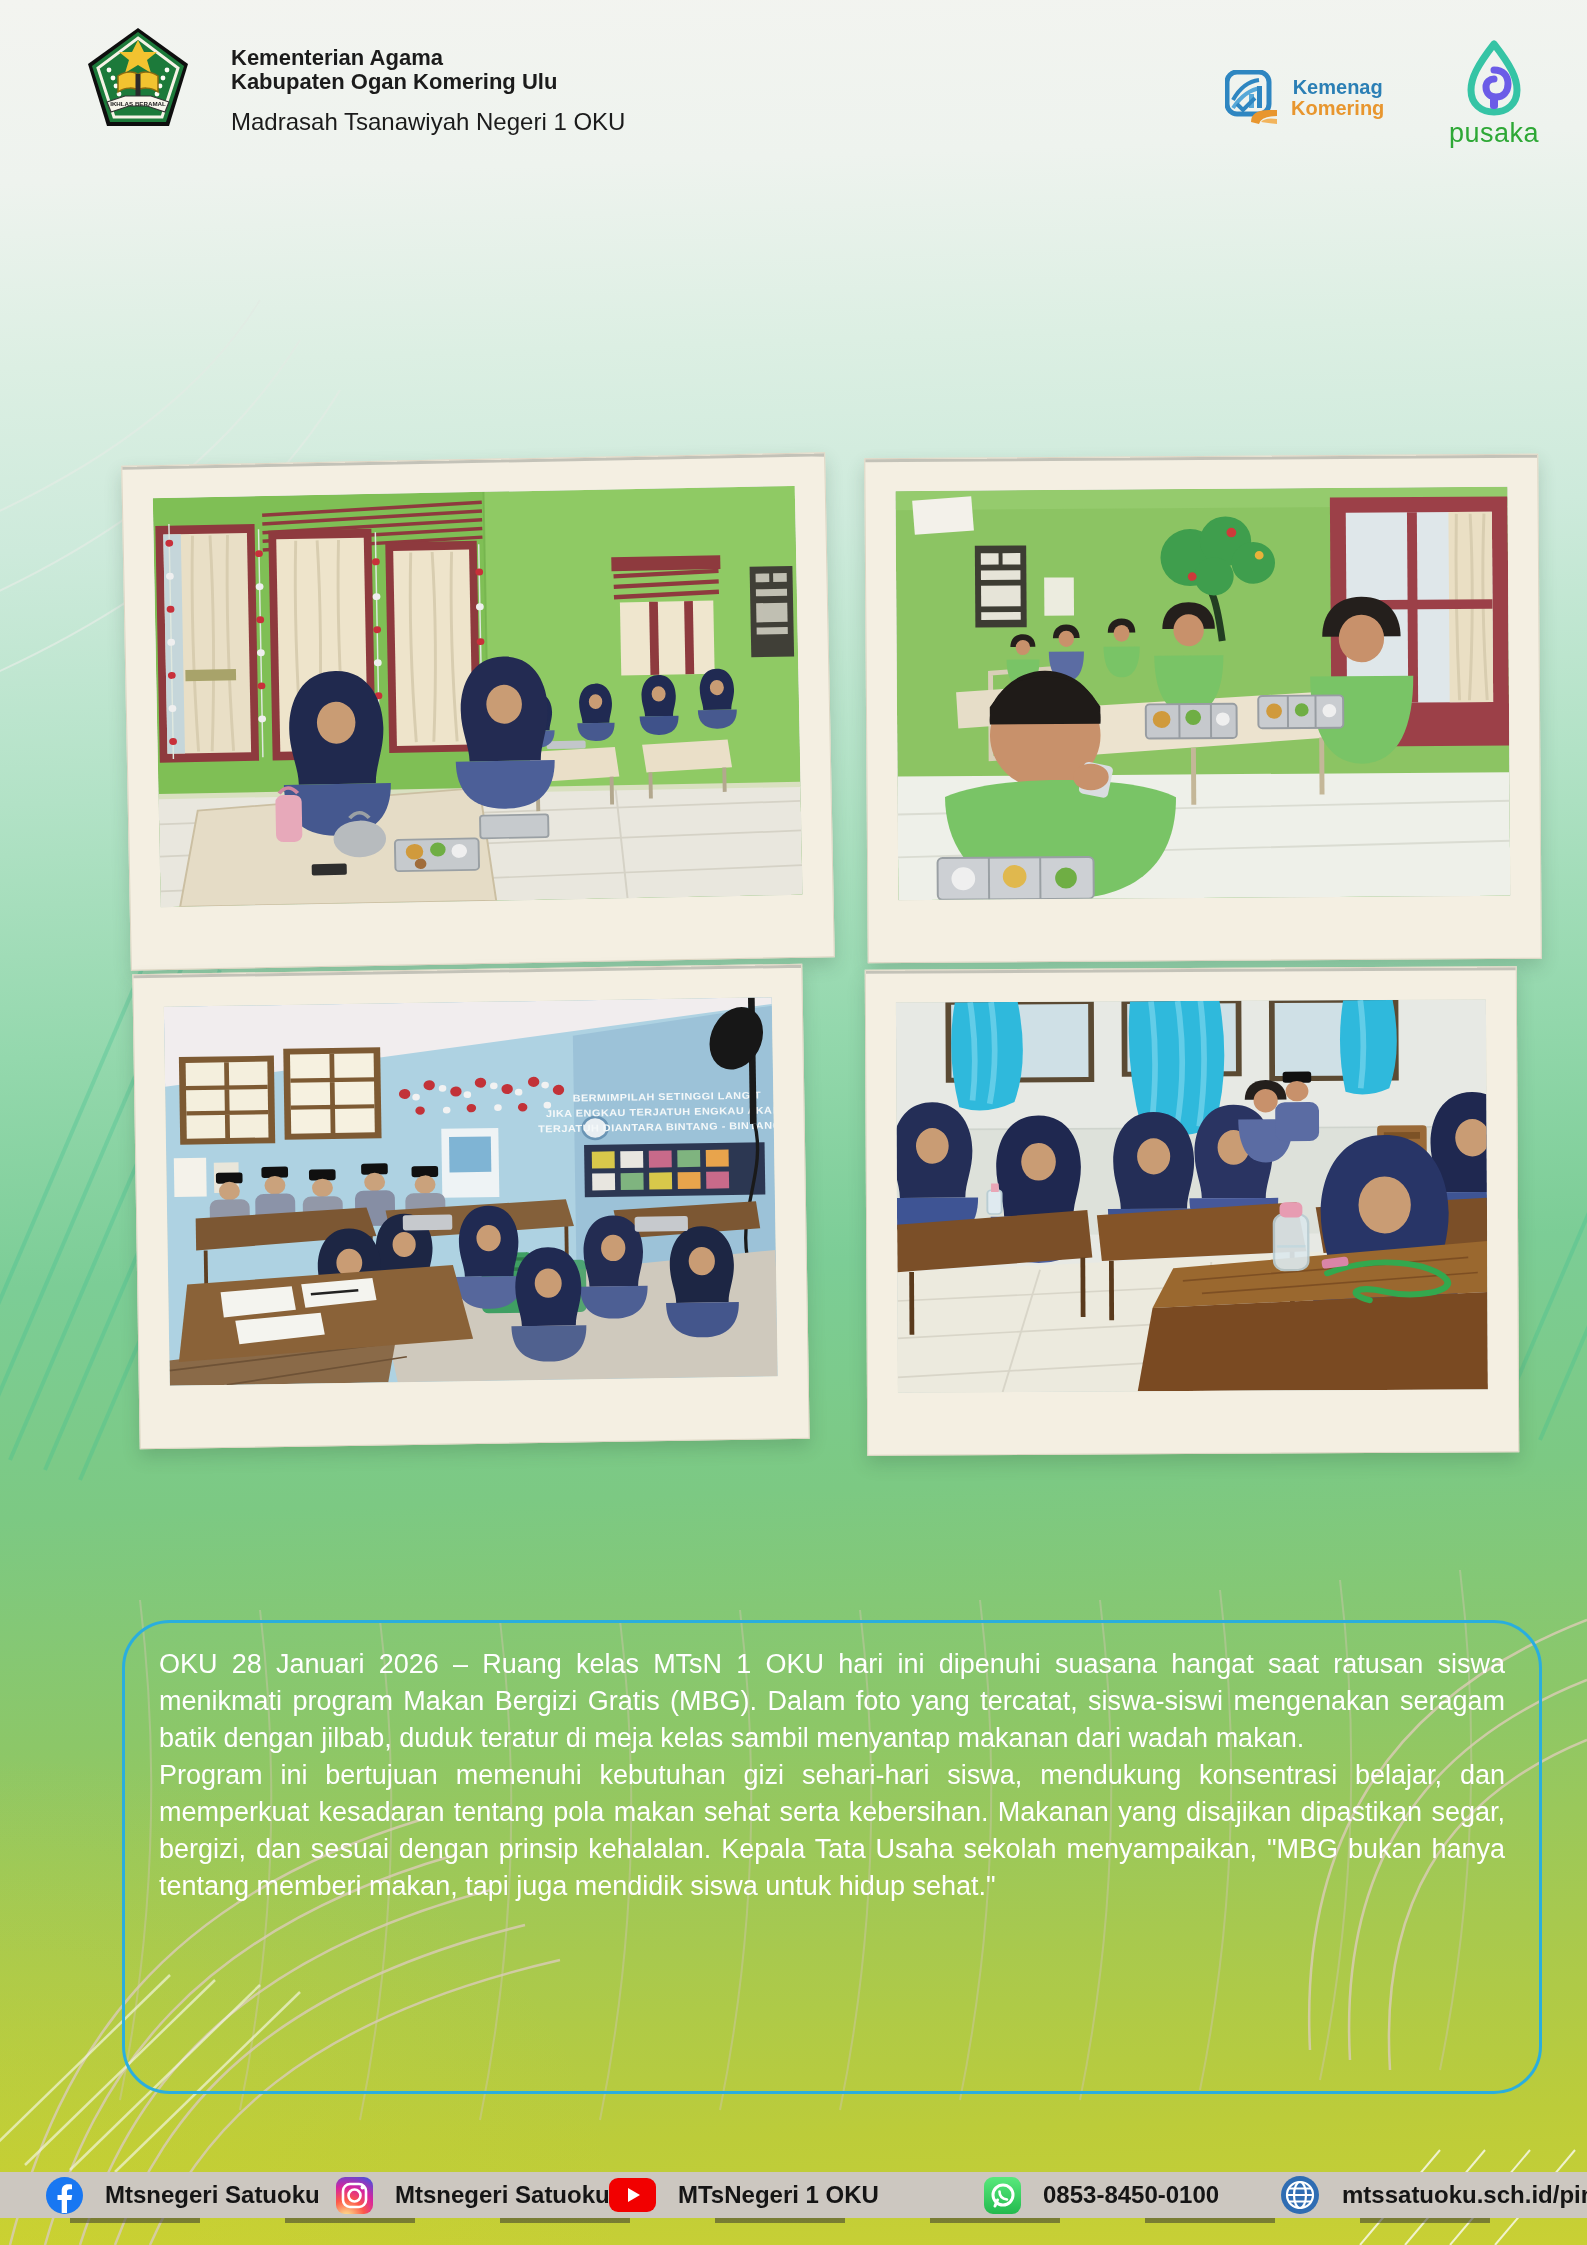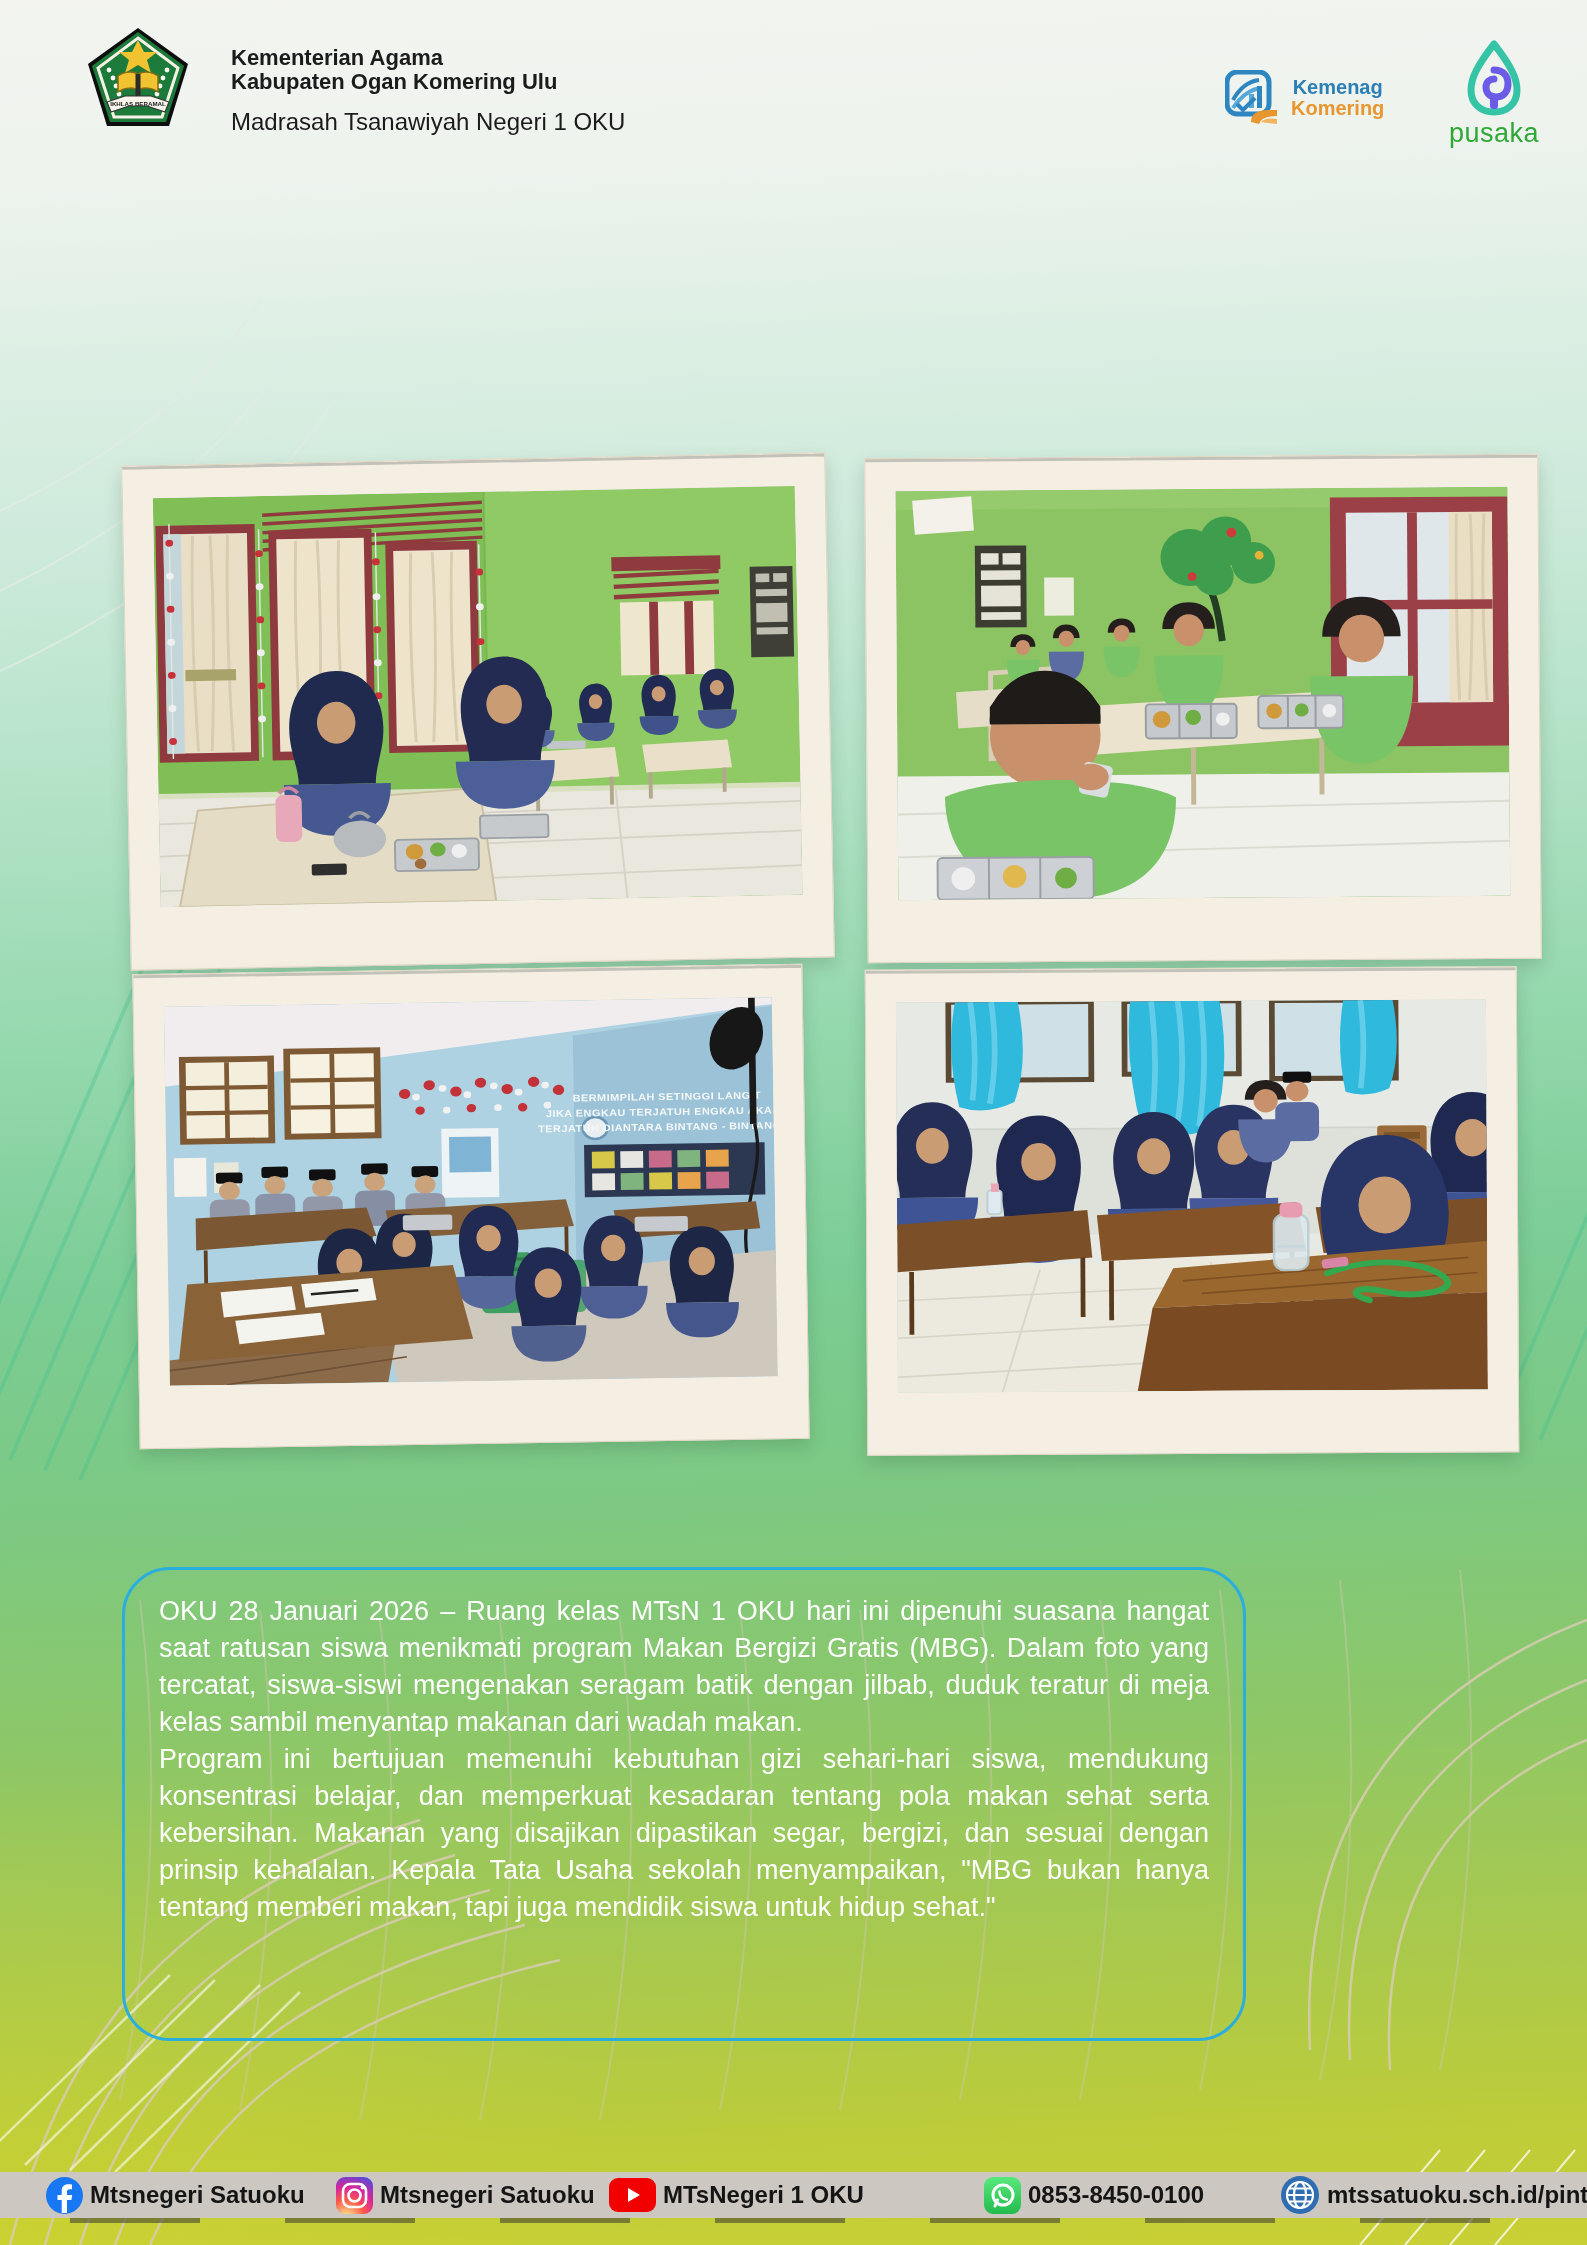--- a/index.html
+++ b/index.html
@@ -40,30 +40,30 @@
   .p4{left:826px;top:952px;width:652px;height:486px;transform:rotate(-0.3deg);}
 
   
   .headline{position:absolute;left:300px;right:60px;top:1462px;text-align:center;}
   .headline span{display:inline-block;font-size:37px;font-weight:bold;letter-spacing:-1px;
     transform:scaleY(1.15);transform-origin:center;
     background:linear-gradient(90deg,#1f1a10 0%,#291f10 30%,#4a3814 52%,#8a6418 68%,#cf9426 82%,#e8a52c 100%);
     -webkit-background-clip:text;background-clip:text;-webkit-text-fill-color:transparent;color:#5a431c;}
 
   
-  .article-box{position:absolute;left:122px;top:1567px;width:1124px;height:474px;
+  .article-box{position:absolute;left:122px;top:1620px;width:1420px;height:474px;
     border:3px solid #2aaede;border-radius:48px;box-sizing:border-box;
     padding:23px 34px;color:#ffffff;}
   .article-box p{margin:0;font-size:27px;line-height:37px;text-align:justify;font-weight:500;}
 
   
   .footer-bar{position:absolute;left:0;top:2172px;width:100%;height:46px;background:#ccc7c0;}
   .footer-underline{position:absolute;left:70px;top:2218px;width:1450px;height:5px;opacity:.55;
     background:repeating-linear-gradient(90deg,#3a3a30 0 130px,transparent 130px 215px);}
-  .f-item{position:absolute;top:0;height:100%;display:flex;align-items:center;gap:7px;}
+  .f-item{position:absolute;top:0;height:100%;display:flex;align-items:center;gap:22px;}
   .f-item .lbl{font-size:24px;font-weight:bold;color:#151515;white-space:nowrap;}
   .f-item svg{display:block;}
   .fi-0{left:46px;} .fi-1{left:336px;} .fi-2{left:609px;} .fi-3{left:984px;} .fi-4{left:1280px;}
 
   
   .stu-h{fill:var(--h,#202a52);} .stu-f{fill:var(--f,#c99c74);} .stu-b{fill:var(--b,#47598f);}
   .boy-hair{fill:var(--hair,#241f1c);} .boy-f{fill:var(--f,#c8916b);} .boy-b{fill:var(--b,#79c466);}
 </style>
 </head>
 <body>

